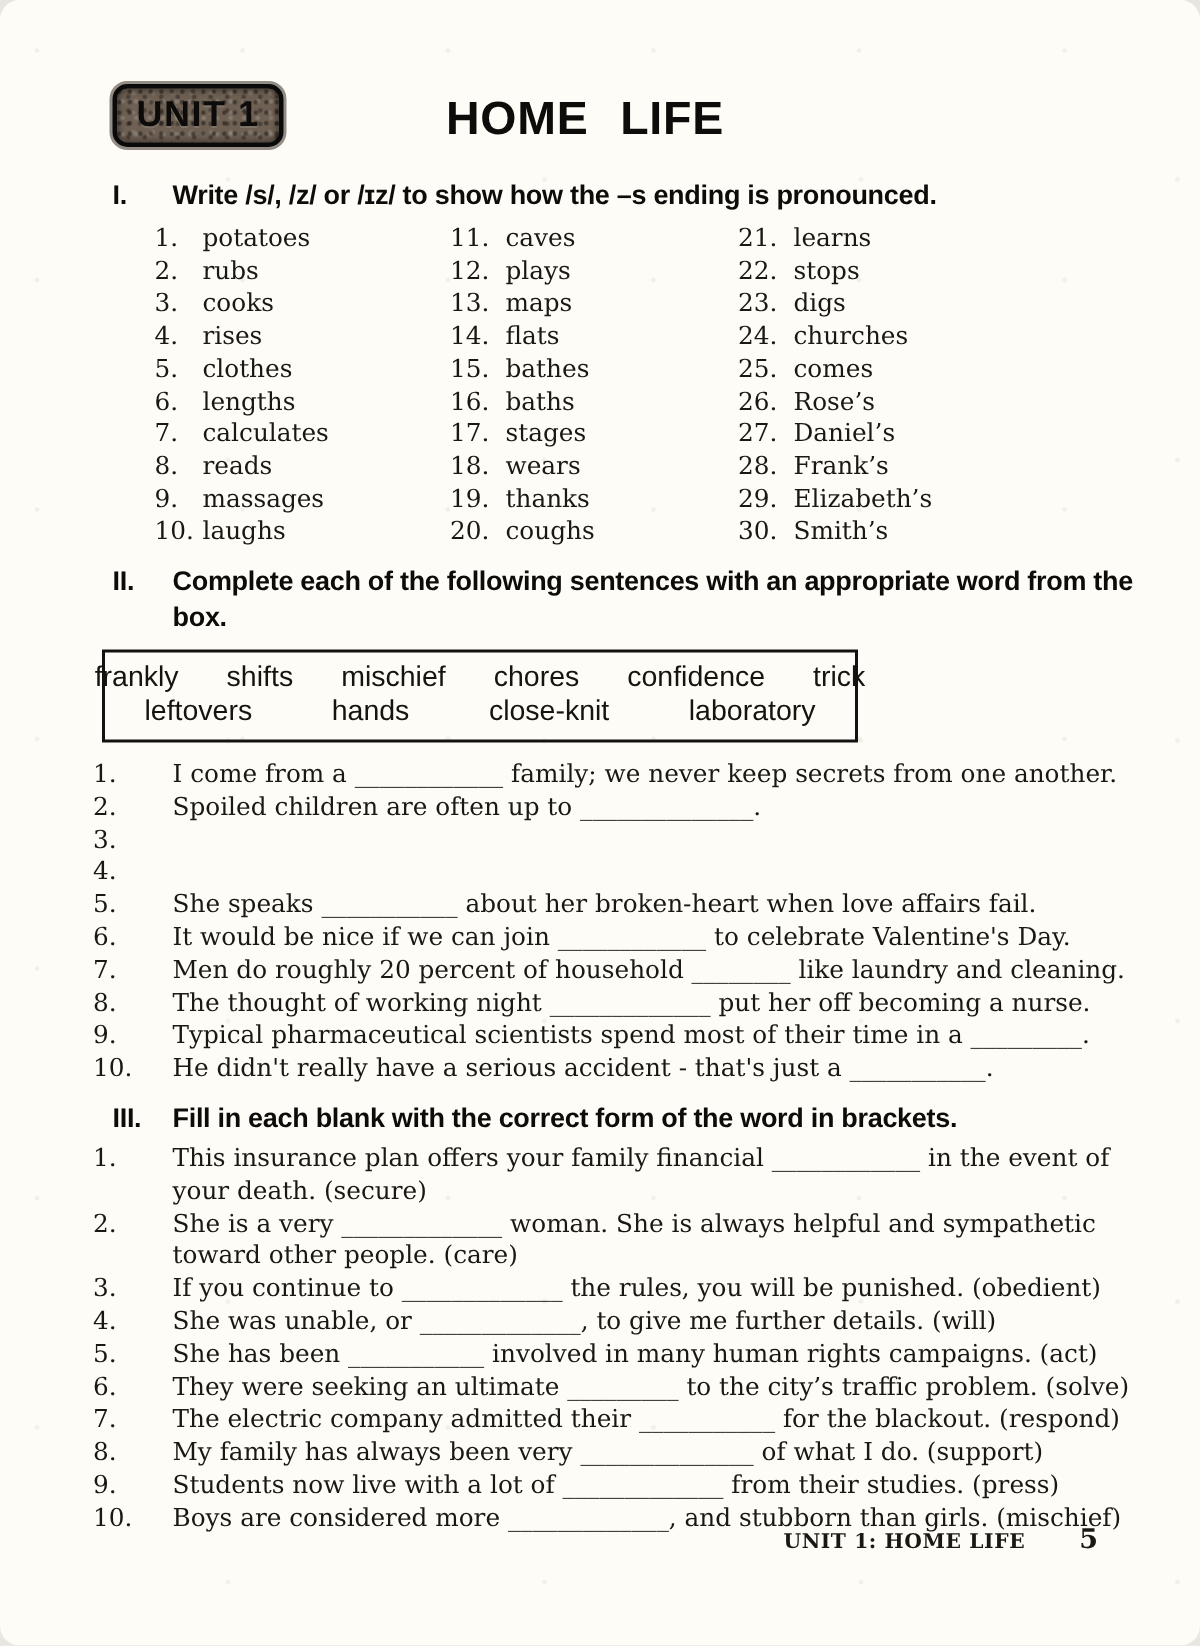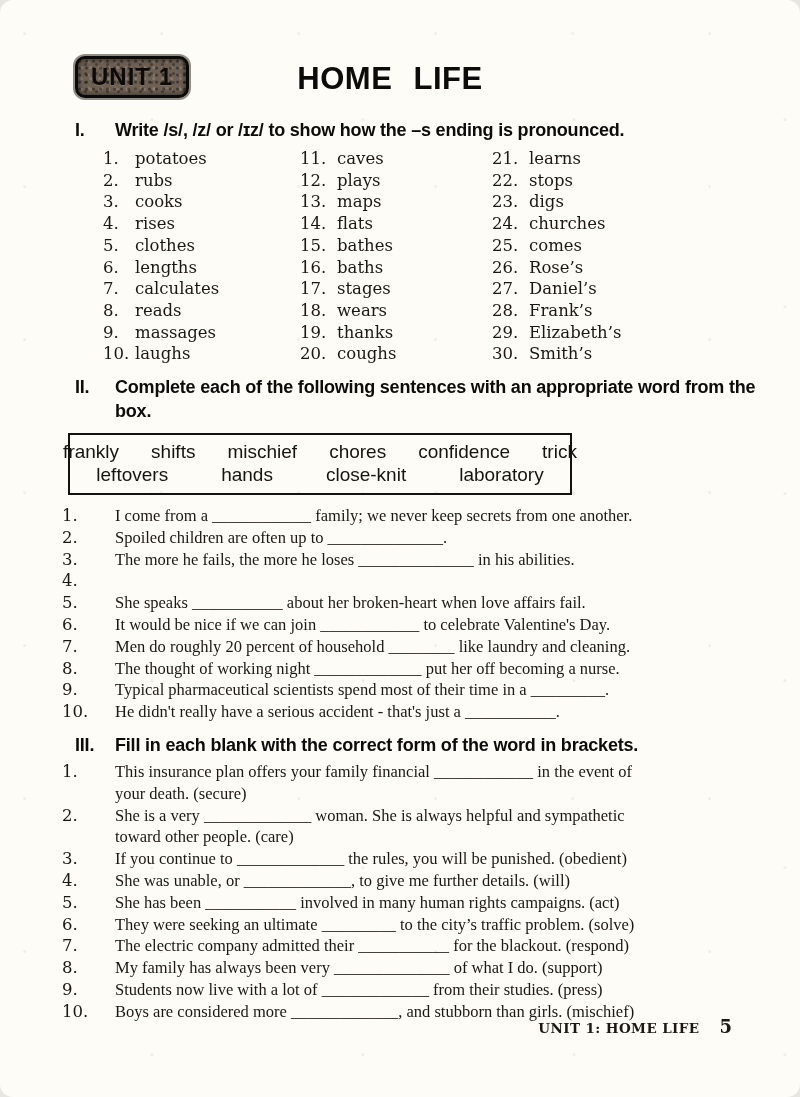--- a/index.html
+++ b/index.html
@@ -63,26 +63,26 @@
     width:504px; margin:10px 0 0 68px; border:2px solid #141210;
     padding:5px 8px 7px;
     font-family:"Liberation Sans", sans-serif; font-size:19px; color:#16140f;
   }
   .wb-row { display:flex; justify-content:center; gap:32px; line-height:23px; }
   .wb-row.r2 { gap:53px; }
   
   .items { list-style:none; margin-top:10px; }
   .item { display:flex; line-height:21.8px; }
   .item .inum { width:53px; flex:none; padding-left:62px; box-sizing:content-box; }
-  .item .itext { flex:1; white-space:pre-wrap; padding-right:28px;font-family:Liberation Serif, serif; }
+  .item .itext { flex:1; white-space:pre-wrap; padding-right:28px; }
   .items.s3 { margin-top:4px; }
   
   .footer {
     position:absolute; top:1016px; right:68px;
-    display:flex; align-items:baseline; gap:20px;justify-content:flex-end;
+    display:flex; align-items:baseline; gap:36px;justify-content:flex-end;
   }
   .footer-label { font-weight:bold; font-size:13.5px; letter-spacing:.4px; }
   .page-num { font-weight:bold; font-size:18px; }
 </style>
 </head>
 <body>
 
 <div class="page">
 
   <div class="header">
@@ -287,21 +287,20 @@
           <span class="itext">I come from a ____________ family; we never keep secrets from one another.</span>
         </li>
 
         <li class="item">
           <span class="inum">2.</span>
           <span class="itext">Spoiled children are often up to ______________.</span>
         </li>
 
         <li class="item">
           <span class="inum">3.</span>
-          <span class="itext">The more he fails, the more he loses ______________ in his abilities.</span>
         </li>
 
         <li class="item">
           <span class="inum">4.</span>
         </li>
 
         <li class="item">
           <span class="inum">5.</span>
           <span class="itext">She speaks ___________ about her broken-heart when love affairs fail.</span>
         </li>

